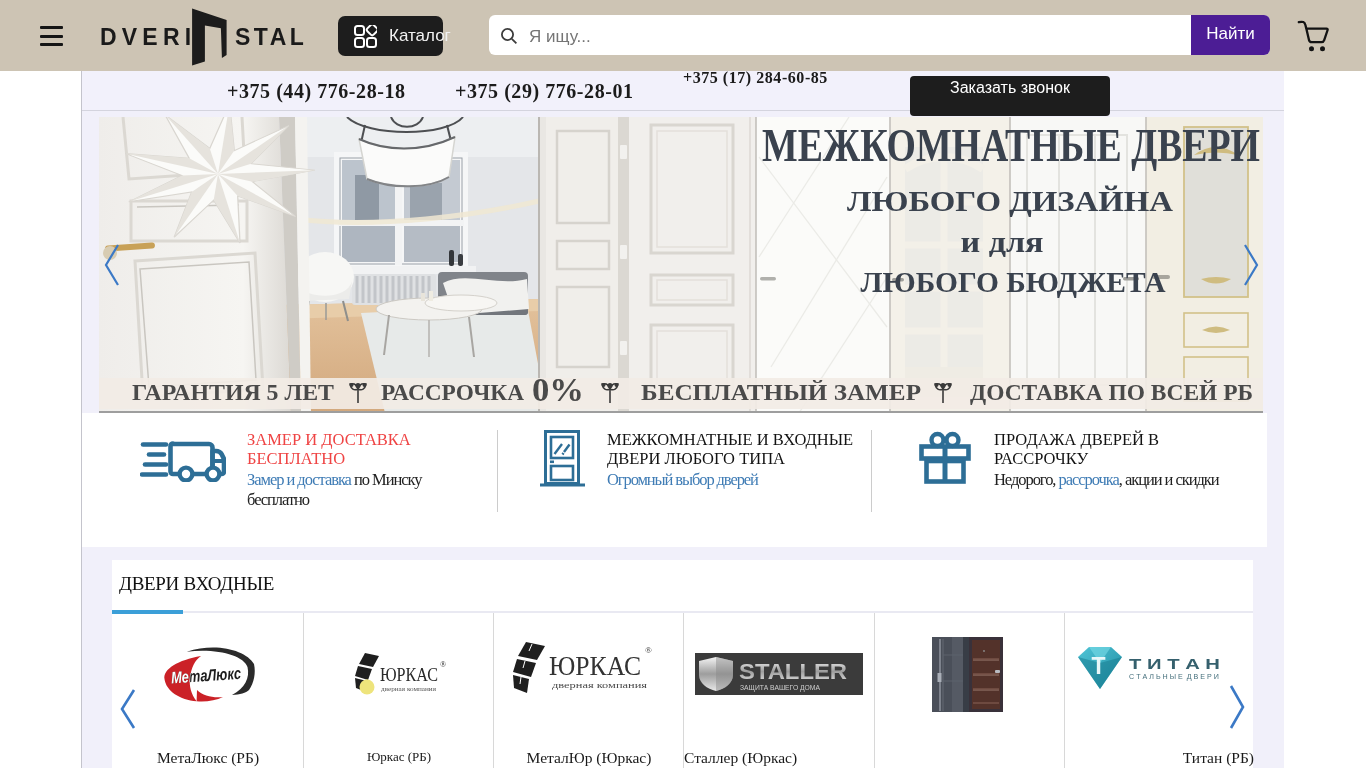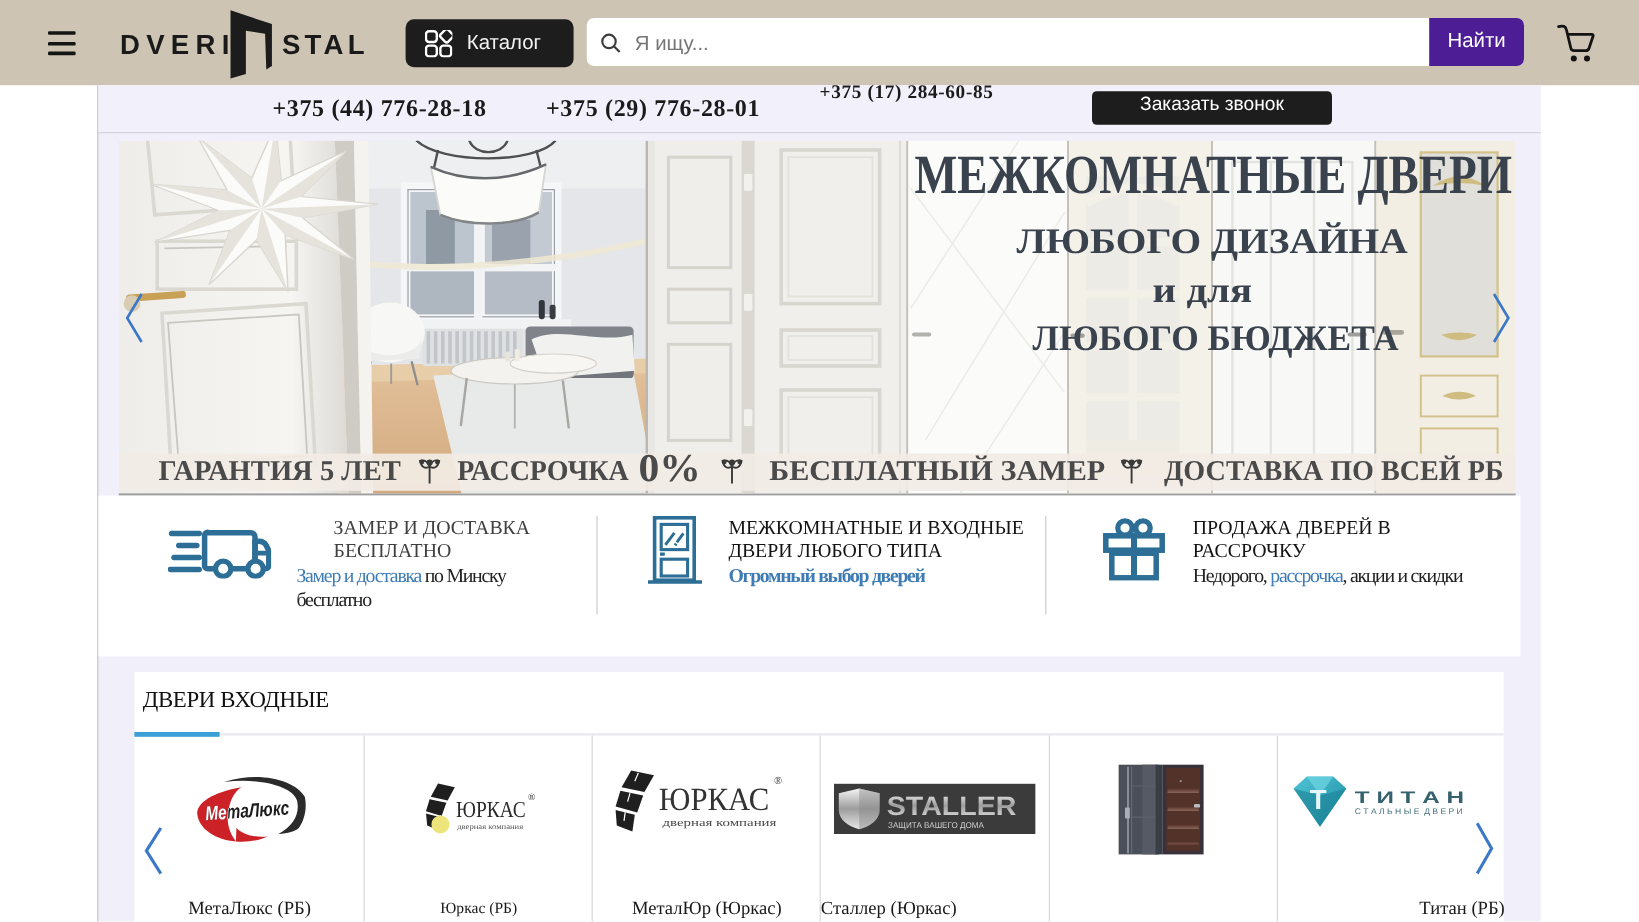--- a/index.html
+++ b/index.html
@@ -20,21 +20,21 @@
 </div>
 
 <div class="abs" style="left:100px;top:23.5px;width:95px;height:24px;font-family:'Liberation Sans',sans-serif;font-size:23px;font-weight:bold;letter-spacing:5.2px;color:#1a1a1a;">DVERI</div>
 
 <svg class="abs" style="left:191px;top:7px;" width="37" height="59" viewBox="0 0 37 59">
   <path d="M1.1 1.6 L35.6 13.1 L35.6 48.1 L30.9 50.9 L29.9 21.2 L13.9 18.6 L13.9 54.6 L1.1 58.4 Z" fill="#1c1c1c"></path>
 </svg>
 
 <div class="abs" style="left:235px;top:23.5px;width:90px;height:24px;font-family:'Liberation Sans',sans-serif;font-size:23px;font-weight:bold;letter-spacing:3.5px;color:#1a1a1a;">STAL</div>
 
-<div class="abs" style="left:338px;top:16px;width:140px;height:40px;background:#1d1d1d;border-radius:7px;">
+<div class="abs" style="left:338px;top:16px;width:105px;height:40px;background:#1d1d1d;border-radius:7px;">
   <svg class="abs" style="left:16px;top:9px;" width="23" height="23" viewBox="0 0 23 23">
     <rect x="1" y="1" width="9" height="9" rx="2.5" fill="none" stroke="#fff" stroke-width="2"></rect>
     <rect x="13" y="13" width="9" height="9" rx="2.5" fill="none" stroke="#fff" stroke-width="2"></rect>
     <rect x="1" y="13" width="9" height="9" rx="2.5" fill="none" stroke="#fff" stroke-width="2"></rect>
     <rect x="13.8" y="0.4" width="8.8" height="8.8" rx="2" fill="none" stroke="#fff" stroke-width="2" transform="rotate(45 18.2 4.8)"></rect>
   </svg>
   <div class="abs" style="left:51px;top:10px;font-family:'Liberation Sans',sans-serif;font-size:17px;color:#f2f2f2;">Каталог</div>
 </div>
 
 <div class="abs" style="left:489px;top:15px;width:781px;height:40px;background:#ffffff;border-radius:6px;"></div>
@@ -59,21 +59,21 @@
 <div class="abs" style="left:81px;top:71px;width:1203px;height:697px;background:#f1f0fa;border-left:1px solid #c4c4cc;"></div>
 
 <div class="abs" style="left:82px;top:71px;width:1202px;height:40px;background:#f2f1fb;border-bottom:1px solid #d4d4de;"></div>
 
 <div class="abs" style="left:227px;top:80px;width:190px;font-size:20px;font-weight:bold;letter-spacing:0.55px;color:#1b1b1b;">+375 (44) 776-28-18</div>
 
 <div class="abs" style="left:455px;top:80px;width:190px;font-size:20px;font-weight:bold;letter-spacing:0.55px;color:#1b1b1b;">+375 (29) 776-28-01</div>
 
 <div class="abs" style="left:683px;top:69px;width:190px;font-size:16px;font-weight:bold;letter-spacing:0.55px;color:#1b1b1b;">+375 (17) 284-60-85</div>
 
-<div class="abs" style="left:910px;top:76px;width:200px;height:28px;background:#1d1d1d;border-radius:4px;text-align:center;">
+<div class="abs" style="left:910px;top:76px;width:200px;height:40px;background:#1d1d1d;border-radius:4px;text-align:center;">
   <div style="margin-top:3px;font-family:'Liberation Sans',sans-serif;font-size:16px;color:#fff;">Заказать звонок</div>
 </div>
 
 <div id="banner" class="abs" style="left:99px;top:117px;width:1164px;height:296px;border-bottom:2px solid #9e9e9e;overflow:hidden;">
 <svg width="1164" height="296" viewBox="0 0 1164 296">
   <defs>
     <linearGradient id="doorg" x1="0" y1="0" x2="1" y2="0">
       <stop offset="0" stop-color="#efedea"></stop>
           <stop offset="0.75" stop-color="#f6f5f2"></stop>
           <stop offset="1" stop-color="#dcd9d4"></stop>
@@ -345,40 +345,40 @@
     <line x1="5" y1="24.5" x2="26" y2="24.5"></line>
     <line x1="2" y1="34.5" x2="26" y2="34.5"></line>
   </g>
   <path d="M33 4 H69 a3.5 3.5 0 0 1 3.5 3.5 V34 H33 a2.5 2.5 0 0 1 -2.5 -2.5 V6 a2.5 2.5 0 0 1 2.5 -2.5 Z" fill="none" stroke="#2d6e96" stroke-width="4.6" stroke-linejoin="round"></path>
   <path d="M72.5 11 H76 c2.6 0 4.6 1.2 5.8 3.4 L84 19 V31.5 a2.5 2.5 0 0 1 -2.5 2.5 H72.5 Z" fill="none" stroke="#2d6e96" stroke-width="4.6" stroke-linejoin="round"></path>
   <line x1="72.5" y1="21" x2="84" y2="21" stroke="#2d6e96" stroke-width="4"></line>
   <circle cx="46" cy="34" r="6.4" fill="#fff" stroke="#2d6e96" stroke-width="4.4"></circle>
   <circle cx="73" cy="34" r="6.4" fill="#fff" stroke="#2d6e96" stroke-width="4.4"></circle>
 </svg>
 
-<div class="abs" style="left:247px;top:430px;width:215px;font-size:16.5px;line-height:19px;color:#404040;margin-left:31px;">ЗАМЕР И ДОСТАВКА БЕСПЛАТНО</div>
+<div class="abs" style="left:247px;top:430px;width:215px;font-size:16.5px;line-height:19px;color:#ef4444;">ЗАМЕР И ДОСТАВКА БЕСПЛАТНО</div>
 
 <div class="abs" style="left:247px;top:470px;width:220px;font-size:16.5px;letter-spacing:-1.05px;line-height:20px;color:#222;"><span style="color:#3f7cb5;">Замер и доставка</span> по Минску<br>бесплатно</div>
 
 <svg class="abs" style="left:540px;top:430px;" width="45" height="57" viewBox="0 0 45 57">
   <g fill="none" stroke="#2d6e96">
     <rect x="5.5" y="1.5" width="33" height="52" stroke-width="3"></rect>
     <rect x="11" y="7" width="22" height="21" stroke-width="2.6"></rect>
     <rect x="11" y="36" width="22" height="14" stroke-width="2.6"></rect>
     <line x1="14.5" y1="24" x2="22" y2="14" stroke-width="2.4"></line>
     <line x1="24" y1="22" x2="29.5" y2="14.5" stroke-width="2.4"></line>
     <line x1="22.5" y1="24.5" x2="23.5" y2="23" stroke-width="2.4"></line>
     <line x1="10" y1="31.8" x2="14" y2="31.8" stroke-width="2.6"></line>
     <line x1="0" y1="55" x2="45" y2="55" stroke-width="3"></line>
   </g>
 </svg>
 
 <div class="abs" style="left:607px;top:430px;width:255px;font-size:16.5px;line-height:19px;color:#131313;">МЕЖКОМНАТНЫЕ И ВХОДНЫЕ ДВЕРИ ЛЮБОГО ТИПА</div>
 
-<div class="abs" style="left:607px;top:470px;width:250px;font-size:16.5px;letter-spacing:-1.1px;color:#3f7cb5;font-weight:bold;">Огромный выбор дверей</div>
+<div class="abs" style="left:607px;top:470px;width:250px;font-size:16.5px;letter-spacing:-1.1px;color:#3f7cb5;">Огромный выбор дверей</div>
 
 <svg class="abs" style="left:918px;top:430px;" width="54" height="54" viewBox="0 0 54 54">
   <circle cx="19.5" cy="10" r="6" fill="none" stroke="#2d6e96" stroke-width="4.4"></circle>
   <circle cx="34.5" cy="10" r="6" fill="none" stroke="#2d6e96" stroke-width="4.4"></circle>
   <rect x="3.5" y="16.5" width="47" height="12" fill="none" stroke="#2d6e96" stroke-width="4.6"></rect>
   <rect x="8.5" y="31" width="37" height="20.5" fill="none" stroke="#2d6e96" stroke-width="4.6"></rect>
   <line x1="27" y1="16.5" x2="27" y2="51" stroke="#2d6e96" stroke-width="5"></line>
 </svg>
 
 <div class="abs" style="left:994px;top:430px;width:230px;font-size:16.5px;line-height:19px;color:#131313;">ПРОДАЖА ДВЕРЕЙ В РАССРОЧКУ</div>

